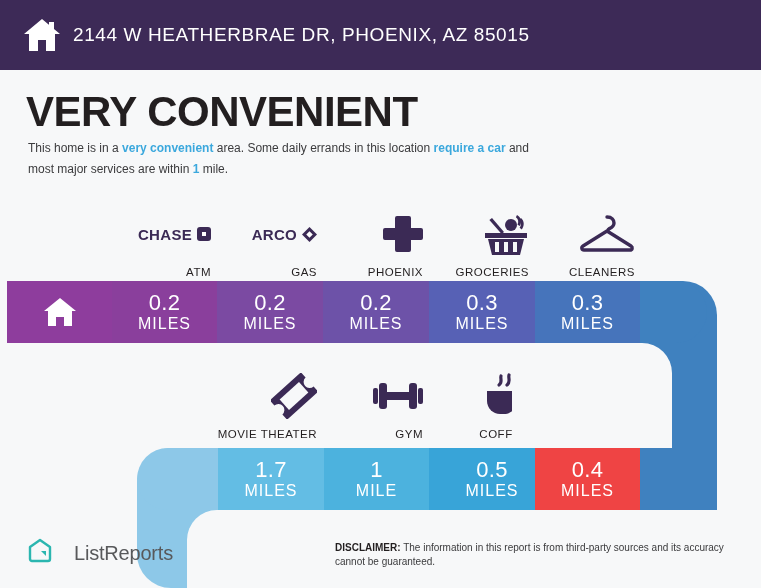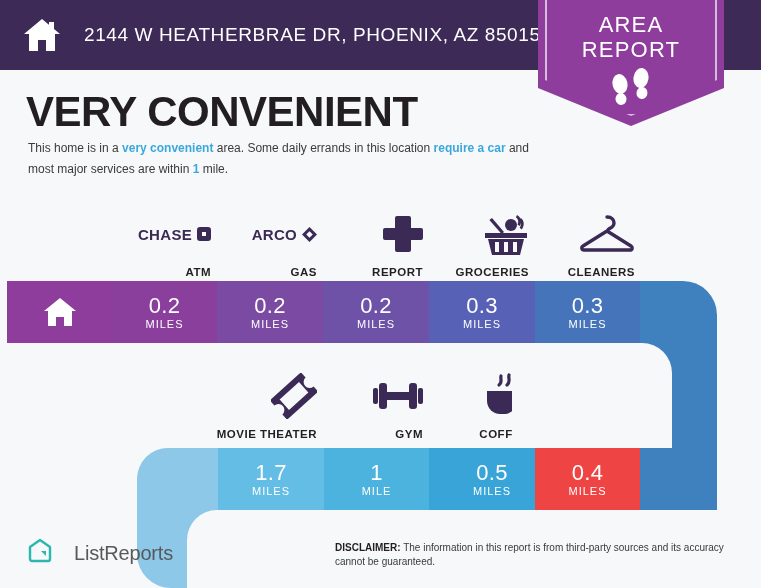--- a/index.html
+++ b/index.html
@@ -6,21 +6,21 @@
   body{
     width:761px;height:588px;overflow:hidden;
     background:#f7f8f9;
     font-family:"Liberation Sans","DejaVu Sans",sans-serif;
     -webkit-font-smoothing:antialiased;
   }
   .page{position:relative;width:761px;height:588px;background:#f7f8f9;overflow:hidden;}
 
   
   .header{position:absolute;left:0;top:0;width:761px;height:70px;background:#3d2a57;}
-  .header-inner{position:absolute;left:22px;top:0;height:70px;display:flex;align-items:center;gap:22px;}
+  .header-inner{position:absolute;left:22px;top:0;height:70px;display:flex;align-items:center;gap:11px;}
   .home-ico svg{display:block;}
   .addr{
     color:#ffffff;font-size:19px;letter-spacing:.6px;font-weight:400;white-space:nowrap;
   }
 
   
   .badge-wrap{position:absolute;left:538px;top:0;width:186px;height:126px;}
   .badge-shape{
     position:absolute;left:0;top:0;width:186px;height:126px;
     background:#8e3d9d;
@@ -51,21 +51,21 @@
   .subtitle b{color:#3ba8dd;font-weight:bold;}
 
   
   .icon-row{position:absolute;height:80px;}
   .icon-cell{
     position:absolute;top:0;width:106px;height:80px;
     display:flex;flex-direction:column;align-items:flex-end;justify-content:flex-end;
   }
   .icon-art{height:50px;display:flex;align-items:center;justify-content:center;}
   .icon-label{
-    margin-top:7px;font-size:11.5px;font-weight:bold;letter-spacing:.5px;color:#231f20;
+    margin-top:7px;font-size:11.5px;font-weight:normal;letter-spacing:.5px;color:#231f20;
   }
   .wordmark{font-size:15px;font-weight:bold;letter-spacing:.3px;color:#3b2a55;display:flex;align-items:center;gap:5px;}
 
   
   .ribbon{position:absolute;left:7px;top:281px;width:761px;height:307px;}
   .seg{position:absolute;}
   .bar1{left:0;top:0;width:700px;height:62px;border-radius:0 31px 31px 0;overflow:hidden;}
   .bar2{left:130px;top:167px;width:580px;height:62px;border-radius:31px 0 0 31px;overflow:hidden;}
   .elbow-r{
     position:absolute;left:633px;top:0;width:77px;height:229px;
@@ -77,21 +77,21 @@
   }
   .notch{
     position:absolute;background:#f7f8f9;
   }
   .cell{
     position:absolute;top:0;height:62px;
     display:flex;flex-direction:column;align-items:center;justify-content:center;
     color:#ffffff;
   }
   .cell .num{font-size:22px;line-height:23px;font-weight:400;letter-spacing:.3px;}
-  .cell .unit{font-size:11px;letter-spacing:1px;margin-top:1px;}
+  .cell .unit{font-size:16px;letter-spacing:1px;margin-top:1px;}
   .cell.home{justify-content:center;}
 
   
   .brand{position:absolute;left:28px;top:538px;display:flex;align-items:center;gap:22px;}
   .brand-name{font-size:20px;color:#58595b;letter-spacing:-.2px;}
   .disclaimer{
     position:absolute;left:335px;top:541px;width:415px;
     font-size:10px;line-height:14px;color:#3b3b3d;
   }
   .disclaimer b{font-weight:bold;color:#231f20;}
@@ -106,38 +106,20 @@
       <span class="home-ico">
         <svg width="40" height="36" viewBox="0 0 40 36">
           <path fill="#ffffff" d="M20 2 L2 17 h5 v17 h9 V23 h8 v11 h9 V17 h5 Z"></path>
           <rect x="27" y="5" width="5" height="8" fill="#ffffff"></rect>
         </svg>
       </span>
       <span class="addr">2144 W HEATHERBRAE DR, PHOENIX, AZ 85015</span>
     </div>
   </div>
 
-  <div class="badge-wrap">
-    <div class="badge-shape"></div>
-    <div class="badge-inner-line"></div>
-    <div class="badge-text">
-      <div>AREA</div>
-      <div>REPORT</div>
-    </div>
-    <div class="badge-feet">
-      <svg width="54" height="40" viewBox="0 0 54 40">
-        <g fill="#ffffff">
-          <ellipse cx="16" cy="16" rx="7.5" ry="10" transform="rotate(-12 16 16)"></ellipse>
-          <ellipse cx="17" cy="31" rx="5.5" ry="6" transform="rotate(-12 17 31)"></ellipse>
-          <ellipse cx="37" cy="10" rx="7.5" ry="10" transform="rotate(8 37 10)"></ellipse>
-          <ellipse cx="38" cy="25" rx="5.5" ry="6" transform="rotate(8 38 25)"></ellipse>
-        </g>
-      </svg>
-    </div>
-  </div>
 
   <div class="title">VERY CONVENIENT</div>
   <div class="subtitle">
     <span>This home is in a </span><b>very convenient</b><span> area. Some daily errands in this location </span><b>require a car</b><span> and most major services are within </span><b>1</b><span> mile.</span>
   </div>
 
   <div class="icon-row" style="left:105px;top:198px;width:634px;">
 
     <div class="icon-cell" style="left:0px;">
       <div class="icon-art">
@@ -164,21 +146,21 @@
       </div>
       <div class="icon-label">GAS</div>
     </div>
 
     <div class="icon-cell" style="left:212px;">
       <div class="icon-art">
         <svg width="40" height="40" viewBox="0 0 40 40">
           <path fill="#3b2a55" d="M14 2 h12 a2 2 0 0 1 2 2 v10 h10 a2 2 0 0 1 2 2 v8 a2 2 0 0 1 -2 2 h-10 v10 a2 2 0 0 1 -2 2 h-12 a2 2 0 0 1 -2 -2 v-10 h-10 a2 2 0 0 1 -2 -2 v-8 a2 2 0 0 1 2 -2 h10 v-10 a2 2 0 0 1 2 -2 z"></path>
         </svg>
       </div>
-      <div class="icon-label">REPORT</div>
+      <div class="icon-label">PHOENIX</div>
     </div>
 
     <div class="icon-cell" style="left:318px;">
       <div class="icon-art">
         <svg width="46" height="44" viewBox="0 0 46 44">
           <g fill="#3b2a55">
             <path d="M9 6 L21 20 l-2.4 2 L6.4 8 Z"></path>
             <circle cx="28" cy="13" r="6"></circle>
             <path d="M34 3 c4 2 5 7 3 11 l-2.5-1.2 c1.4-3 .8-6-1.6-7.6 Z"></path>
             <path d="M38 6 c3.5 3 3.5 8 .8 11.4 l-2.2-1.7 c2-2.5 2-5.8-.4-8 Z"></path>

